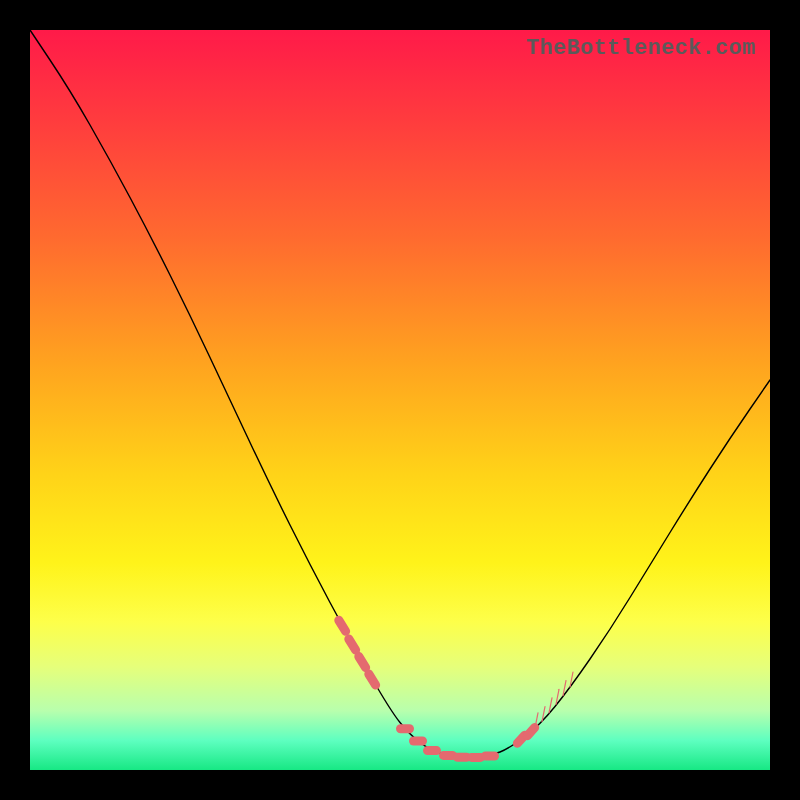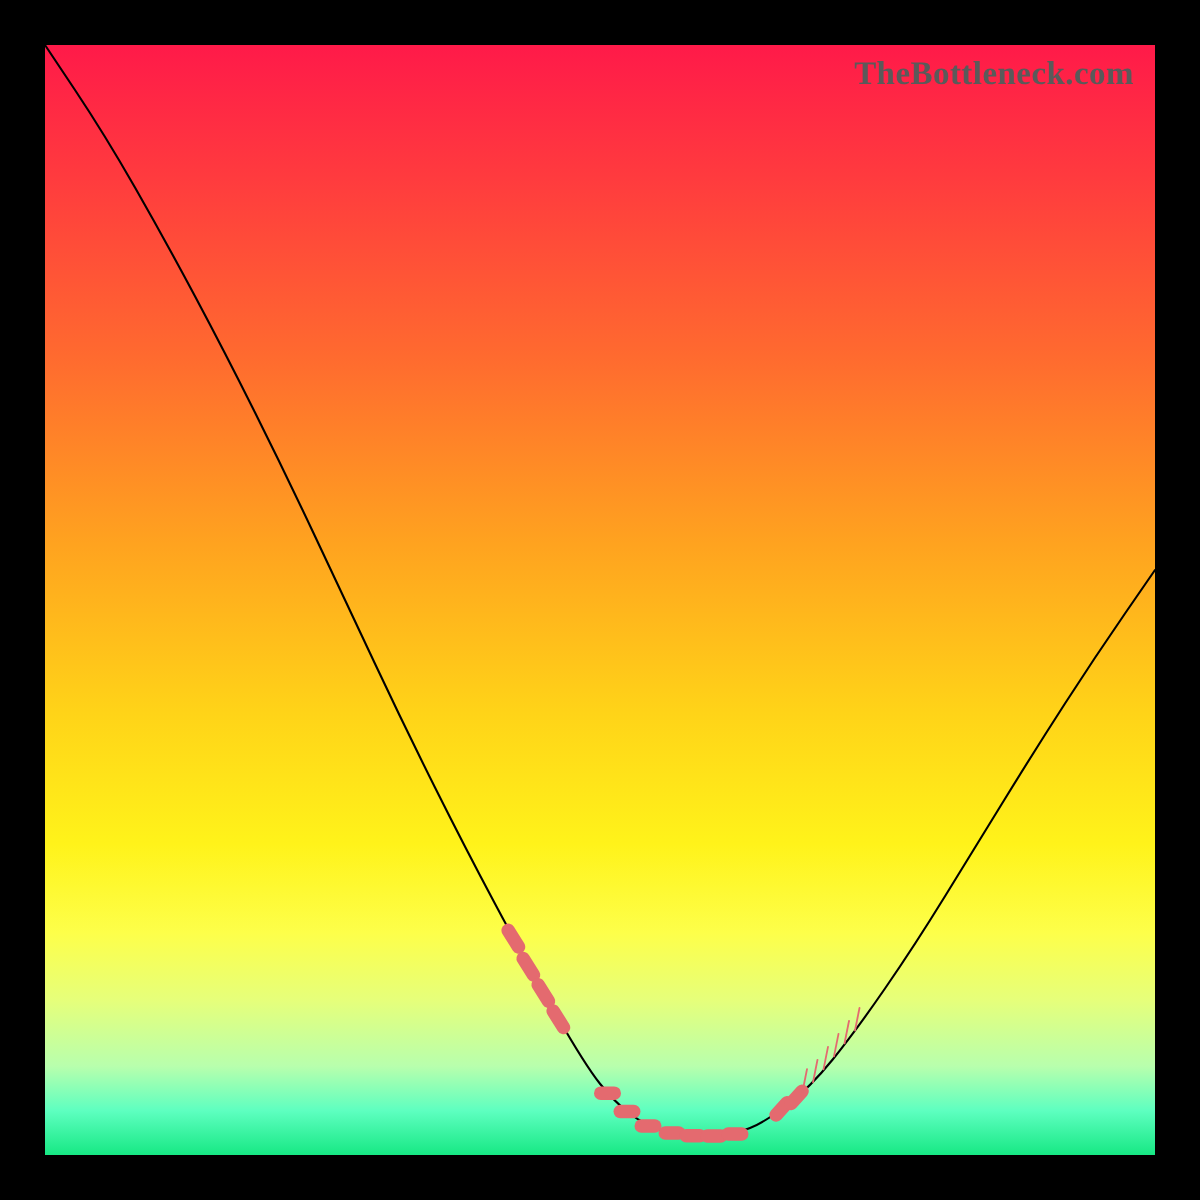--- a/index.html
+++ b/index.html
@@ -26,21 +26,21 @@
       #fdff4a 80%,
       #e6ff7a 86%,
       #b8ffad 92%,
       #5effc0 96%,
       #17e884 100%);
   }
   .watermark {
     position: absolute;
     top: 6px;
     right: 14px;
-    font-family: Liberation Serif, serif;
+    font-family: Liberation Mono, monospace;
     font-size: 22px;
     font-weight: 600;
     color: #5a5a5a;
     letter-spacing: 0.3px;
     user-select: none;
   }
   svg.curve {
     position: absolute;
     left: 0; top: 0;
     width: 100%; height: 100%;

